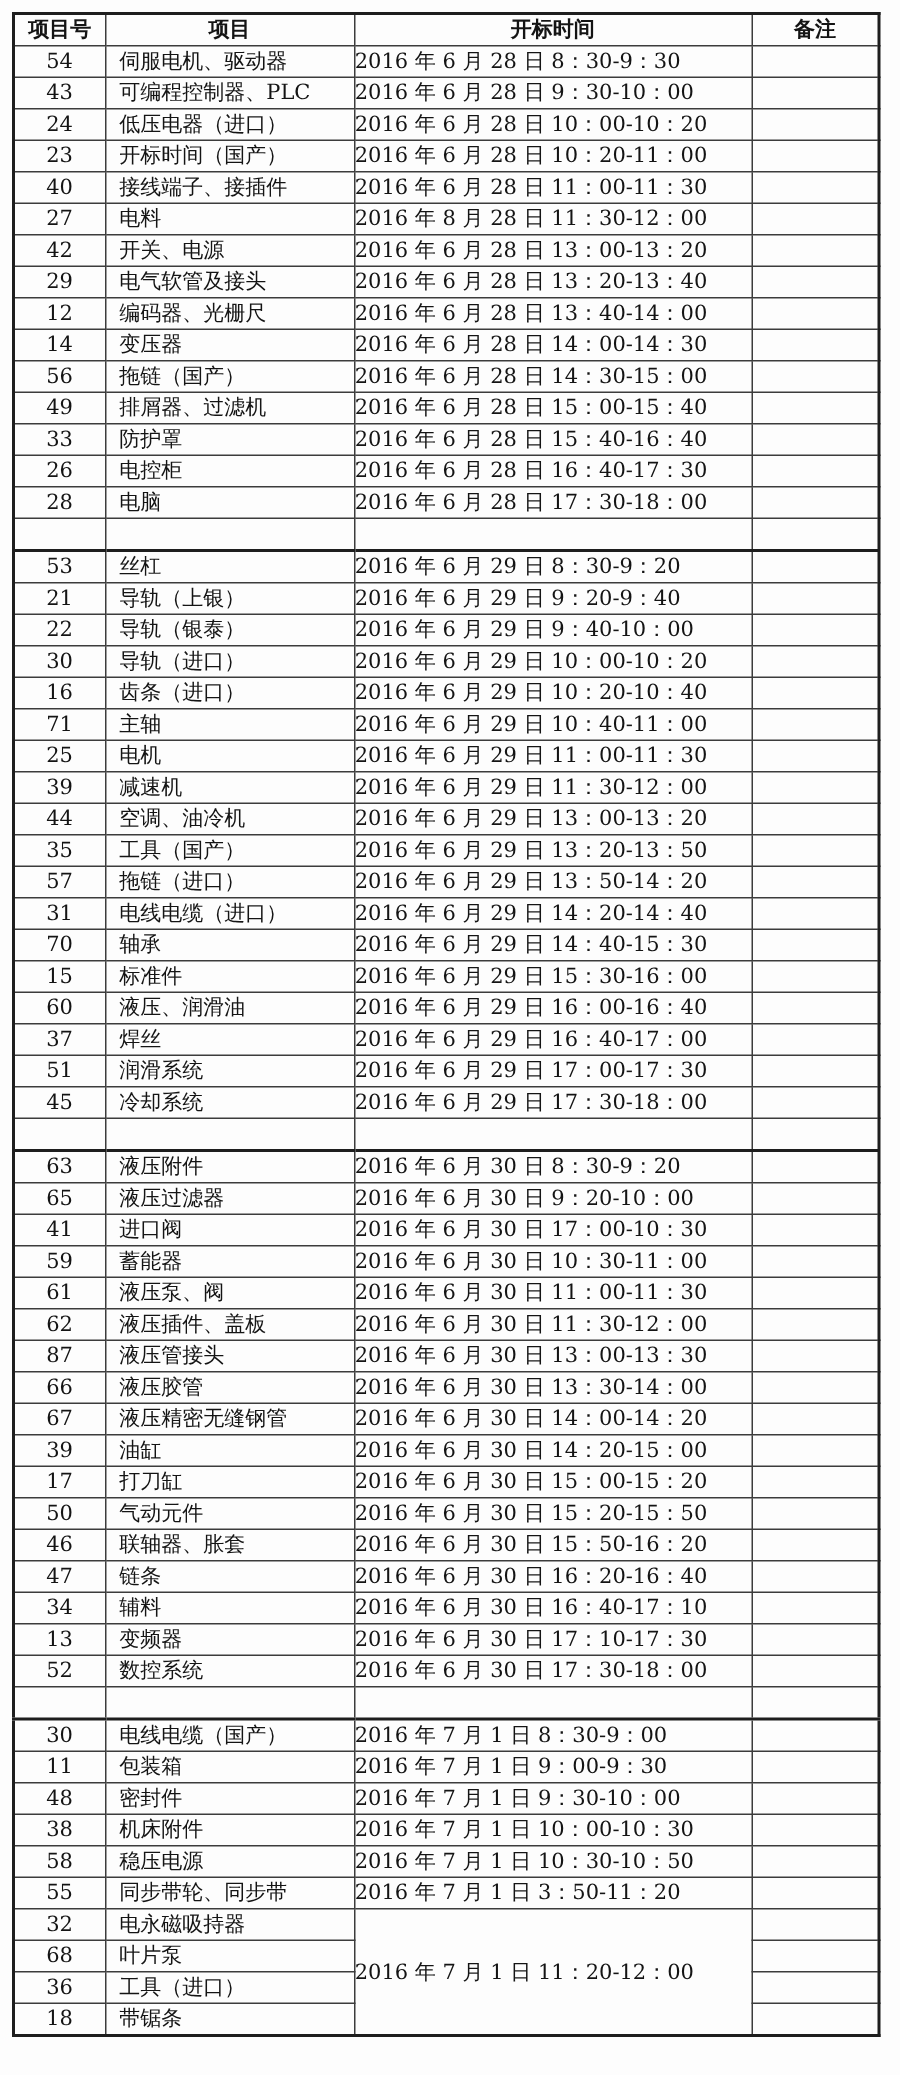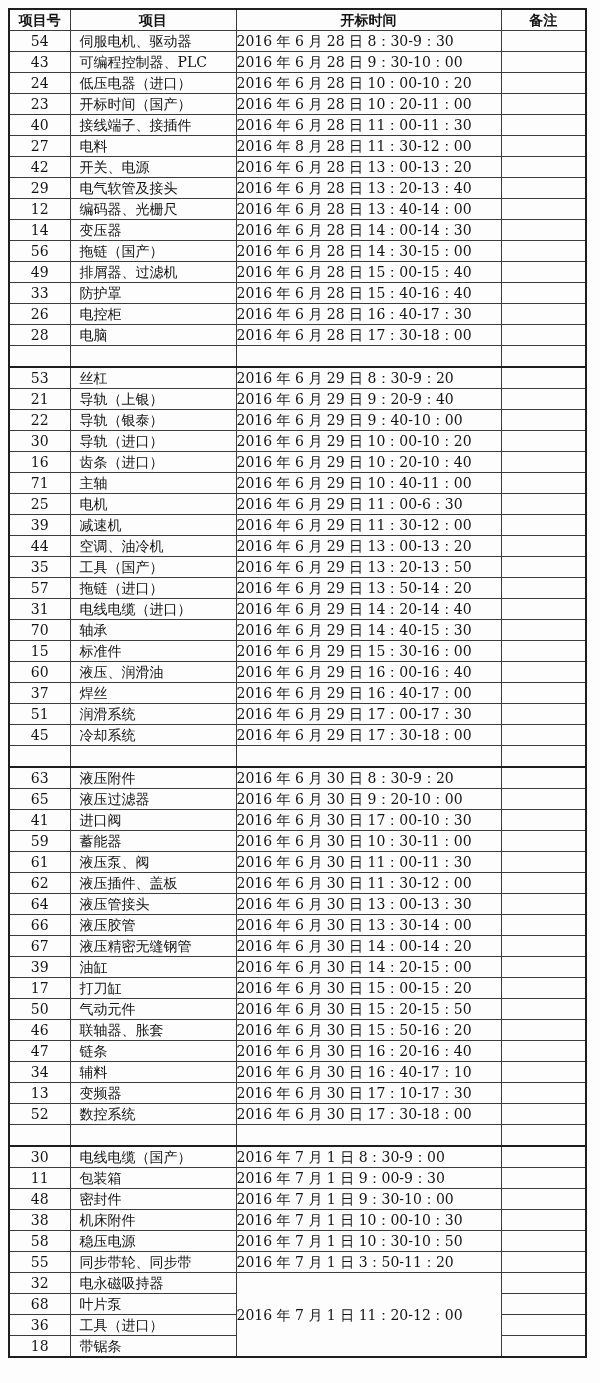--- a/index.html
+++ b/index.html
@@ -184,21 +184,21 @@
         </tr>
         <tr>
           <td class="c-no">71</td>
           <td class="c-item">主轴</td>
           <td class="c-time">2016 年 6 月 29 日 10：40-11：00</td>
           <td class="c-note"></td>
         </tr>
         <tr>
           <td class="c-no">25</td>
           <td class="c-item">电机</td>
-          <td class="c-time">2016 年 6 月 29 日 11：00-6：30</td>
+          <td class="c-time">2016 年 6 月 29 日 11：00-11：30</td>
           <td class="c-note"></td>
         </tr>
         <tr>
           <td class="c-no">39</td>
           <td class="c-item">减速机</td>
           <td class="c-time">2016 年 6 月 29 日 11：30-12：00</td>
           <td class="c-note"></td>
         </tr>
         <tr>
           <td class="c-no">44</td>
@@ -296,21 +296,21 @@
           <td class="c-time">2016 年 6 月 30 日 11：00-11：30</td>
           <td class="c-note"></td>
         </tr>
         <tr>
           <td class="c-no">62</td>
           <td class="c-item">液压插件、盖板</td>
           <td class="c-time">2016 年 6 月 30 日 11：30-12：00</td>
           <td class="c-note"></td>
         </tr>
         <tr>
-          <td class="c-no">64</td>
+          <td class="c-no">87</td>
           <td class="c-item">液压管接头</td>
           <td class="c-time">2016 年 6 月 30 日 13：00-13：30</td>
           <td class="c-note"></td>
         </tr>
         <tr>
           <td class="c-no">66</td>
           <td class="c-item">液压胶管</td>
           <td class="c-time">2016 年 6 月 30 日 13：30-14：00</td>
           <td class="c-note"></td>
         </tr>

